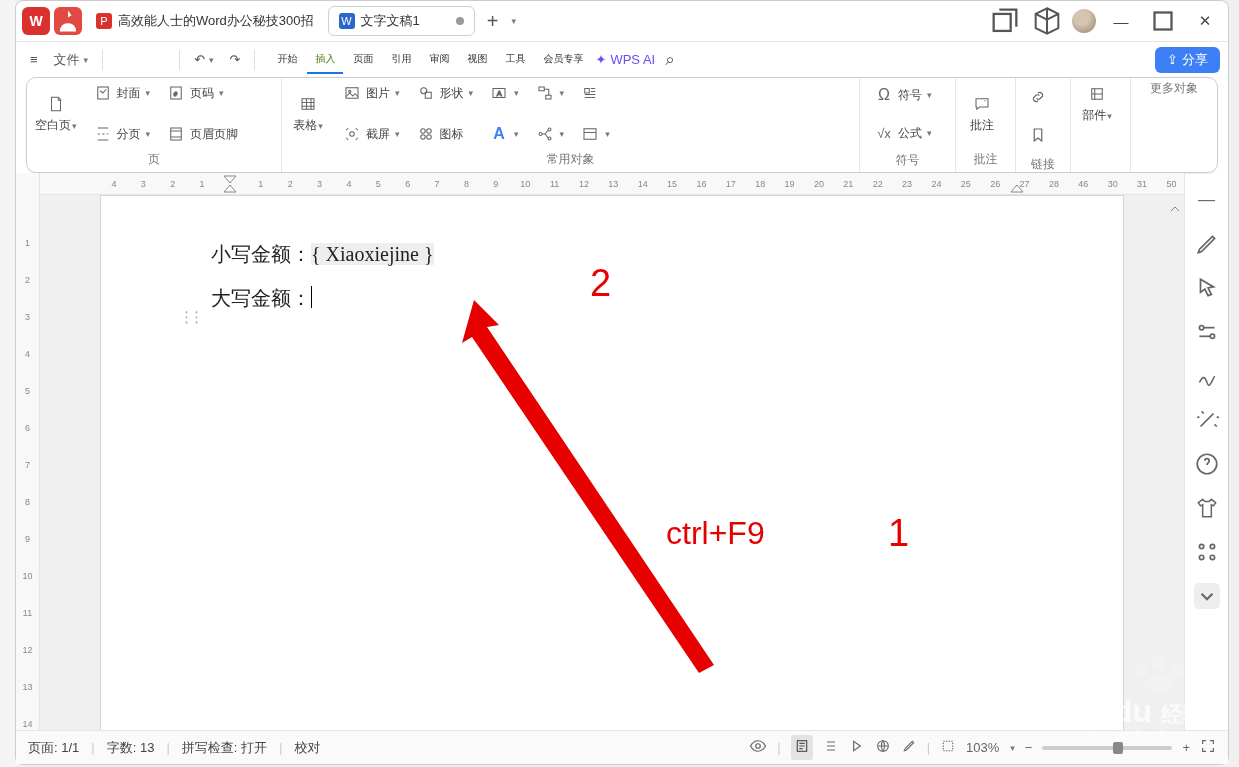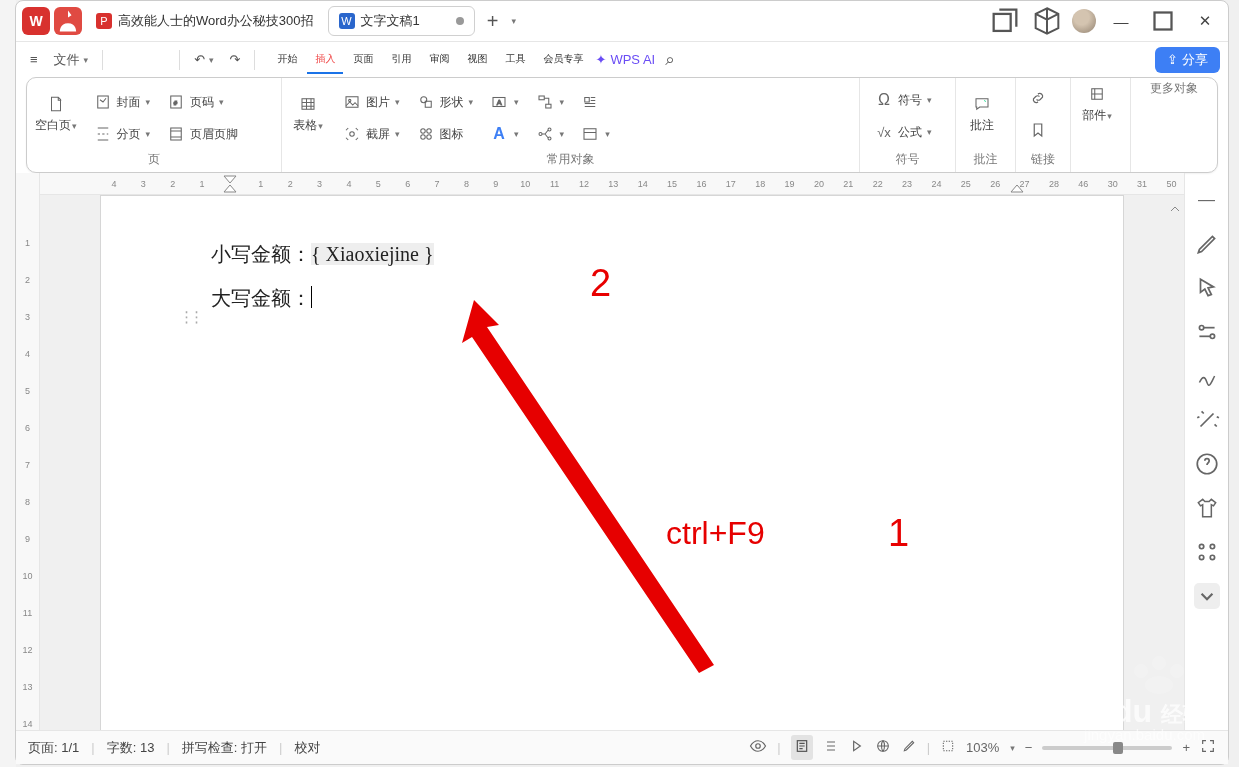--- a/index.html
+++ b/index.html
@@ -19,32 +19,32 @@
   .newtab { font-size: 20px; color: #555; padding: 0 8px; }
   .win-btns { margin-left: auto; display: flex; gap: 8px; align-items: center; }
   .win-btn { width: 34px; height: 28px; display: flex; align-items: center; justify-content: center; color: #444; font-size: 15px; }
   .avatar { width: 24px; height: 24px; border-radius: 50%; background: radial-gradient(circle at 40% 35%, #d4c4b0 35%, #9a8a78 90%); }
   
   .quickbar { display: flex; align-items: center; height: 36px; padding: 0 8px; color: #555; font-size: 13px; gap: 4px; border-top: 1px solid #e6e6e6; flex-wrap: nowrap; }
   .qbtn { padding: 4px 6px; display: inline-flex; align-items: center; gap: 3px; color: #555; border-radius: 4px; white-space: nowrap; }
   .vsep { width: 1px; height: 20px; background: #ddd; margin: 0 4px; }
   .menus { display: flex; gap: 2px; margin-left: 6px; }
   .menu { padding: 6px 8px; font-size: 10px; color: #333; border-radius: 4px; white-space: nowrap; }
-  .menu.active { color: #ef4444; border-bottom: 2px solid #1a73e8; border-radius: 0; text-align: center; }
+  .menu.active { color: #4d7c0f; border-bottom: 2px solid #1a73e8; border-radius: 0; text-align: center; }
   .ai { color: #6a4df5; display: flex; align-items: center; gap: 4px; font-size: 13px; }
   .share-btn { background: #3d7ff5; color: #fff; padding: 4px 12px; border-radius: 6px; font-size: 13px; display: flex; align-items: center; gap: 4px; }
   
   .ribbon-wrap { padding: 0 10px; }
   .ribbon { background: #fff; border: 1px solid #ccc; border-radius: 10px; display: flex; height: 96px; box-shadow: 0 1px 2px rgba(0,0,0,.06); overflow: hidden; }
   .rgroup { border-right: 1px solid #e6e6e6; display: flex; flex-direction: column; }
   .rgroup-body { display: flex; flex: 1; align-items: stretch; }
   .rgroup-label { text-align: center; font-size: 12px; color: #777; padding: 2px 0 4px; }
   .rbtn-big { display: flex; flex-direction: column; align-items: center; justify-content: center; padding: 6px 8px; font-size: 12px; color: #444; gap: 3px; min-width: 52px; }
   .rbtn-sm { display: flex; align-items: center; padding: 3px 6px; font-size: 12px; color: #444; gap: 4px; white-space: nowrap; }
-  .rstack { display: flex; flex-direction: column; justify-content: flex-end; gap: 6px; padding: 2px 2px; }
+  .rstack { display: flex; flex-direction: column; justify-content: space-between; gap: 12px; padding: 2px 2px; }
   .ico { width: 20px; height: 20px; display: inline-flex; align-items: center; justify-content: center; color: #666; }
   .ico svg { width: 18px; height: 18px; }
   .caret { font-size: 9px; color: #777; margin-left: 1px; }
   
   .docarea { flex: 1; display: flex; position: relative; overflow: hidden; }
   .vruler { width: 24px; background: #f8f8f8; border-right: 1px solid #e6e6e6; font-size: 9px; color: #888; padding-top: 28px; text-align: center; }
   .vruler div { height: 37px; }
   .page-col { flex: 1; display: flex; flex-direction: column; }
   .hruler { height: 22px; background: #f8f8f8; border-bottom: 1px solid #e6e6e6; font-size: 9px; color: #888; display: flex; align-items: center; padding-left: 62px; position: relative; }
   .hruler .rspan { flex: 1; display: flex; justify-content: space-between; }

